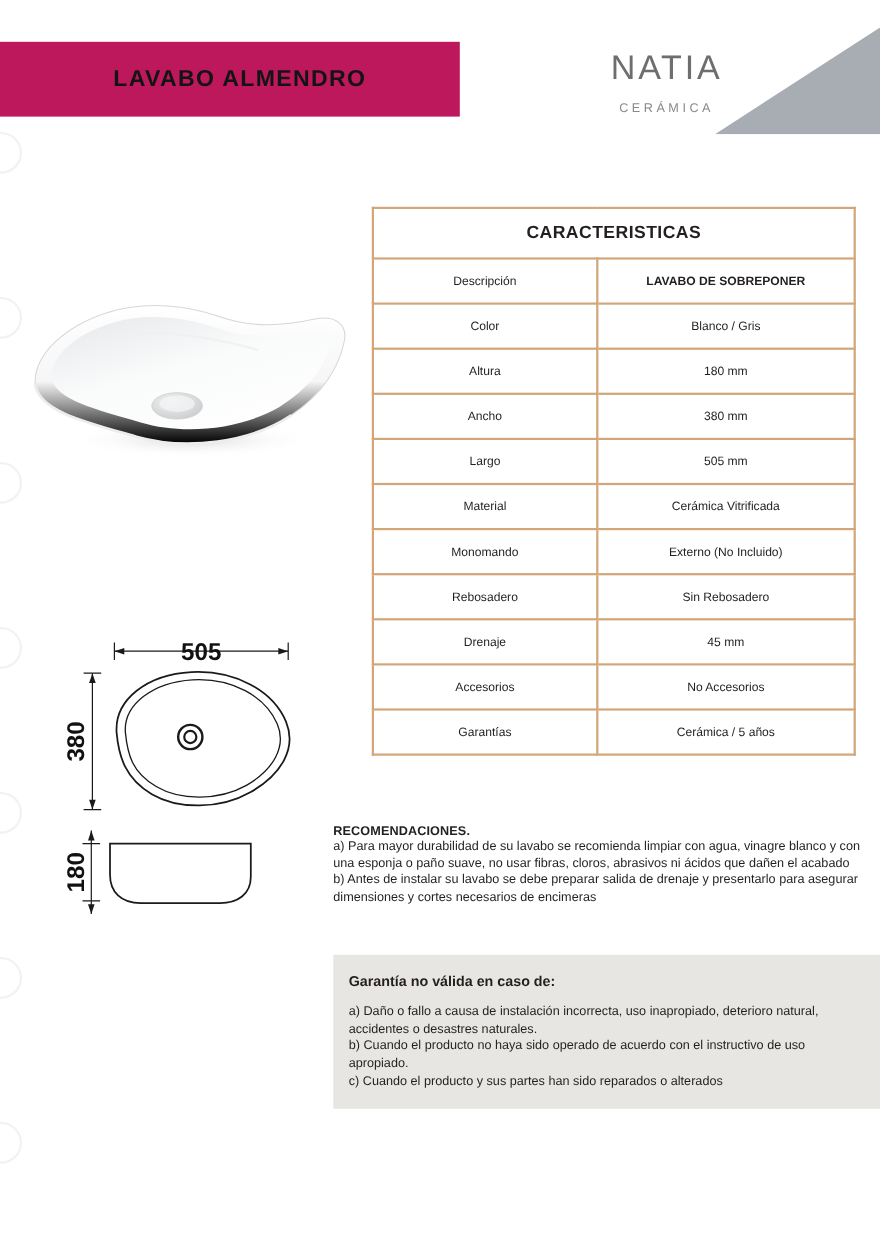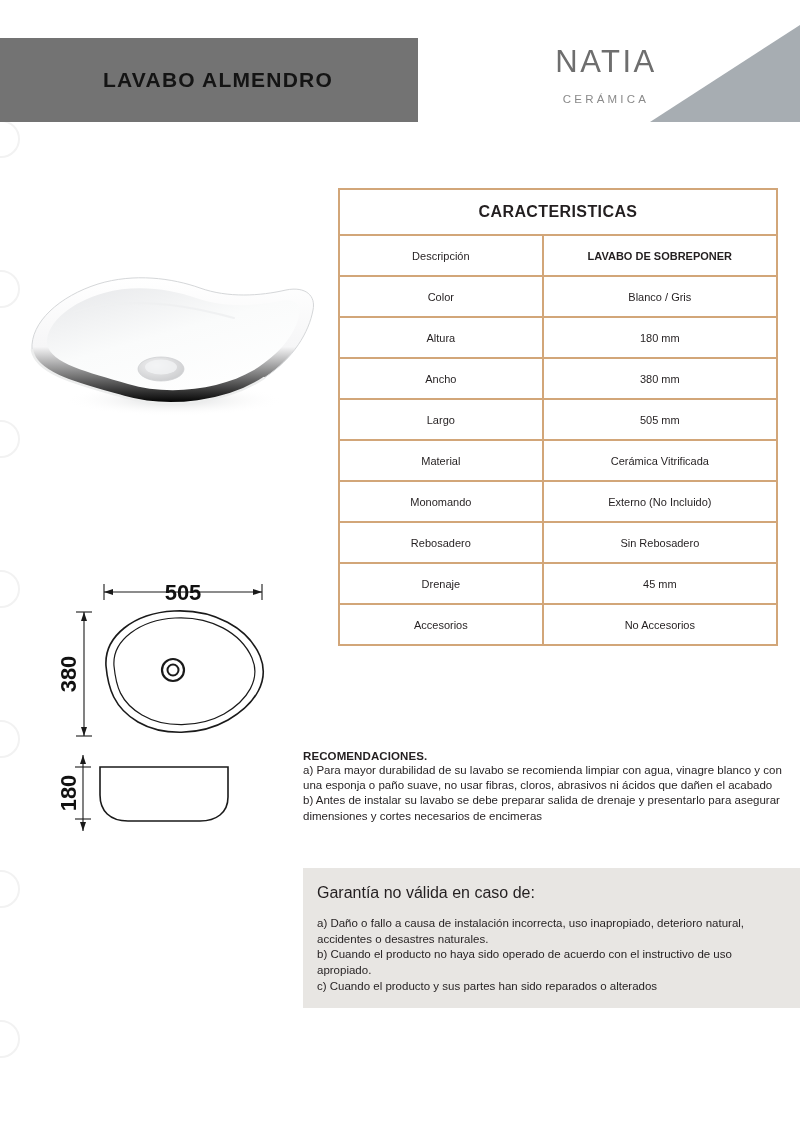--- a/index.html
+++ b/index.html
@@ -34,22 +34,22 @@
     border: 2px solid #f2f2f2;
     border-radius: 50%;
   }
 
   
   .title-banner {
     position: absolute;
     left: 0;
     top: 38px;
     width: 418px;
-    height: 84px;
-    background: #737373;
+    height: 68px;
+    background: #be185d;
     z-index: 2;
   }
   .title-banner-text {
     position: absolute;
     left: 0;
     right: 0;
     top: 50%;
     transform: translateY(-50%);
     text-align: center;
     font-size: 21px;
@@ -176,22 +176,22 @@
     left: 303px;
     top: 868px;
     width: 497px;
     height: 140px;
     background: #e8e6e3;
     box-sizing: border-box;
     padding: 16px 16px 0 14px;
     z-index: 2;
   }
   .warranty-heading {
-    font-size: 16px;
-    font-weight: normal;
+    font-size: 13px;
+    font-weight: bold;
     color: #231f20;
     margin: 0 0 14px 0;
   }
   .warranty-body {
     font-size: 11.5px;
     line-height: 1.36;
     color: #231f20;
     margin: 0;
   }
 </style>
@@ -313,20 +313,24 @@
       <td>Sin Rebosadero</td>
     </tr>
     <tr>
       <td>Drenaje</td>
       <td>45 mm</td>
     </tr>
     <tr>
       <td>Accesorios</td>
       <td>No Accesorios</td>
     </tr>
+    <tr>
+      <td>Garantías</td>
+      <td>Cerámica / 5 años</td>
+    </tr>
   </tbody>
 </table>
 
 <svg class="dim-top-view" viewBox="0 0 265 185">
   <g stroke="#1a1a1a" fill="none" stroke-width="1.1">
 
     <line x1="54" y1="22" x2="212" y2="22"></line>
     <polygon points="54,22 63,19 63,25" fill="#1a1a1a" stroke="none"></polygon>
     <polygon points="212,22 203,19 203,25" fill="#1a1a1a" stroke="none"></polygon>
 

